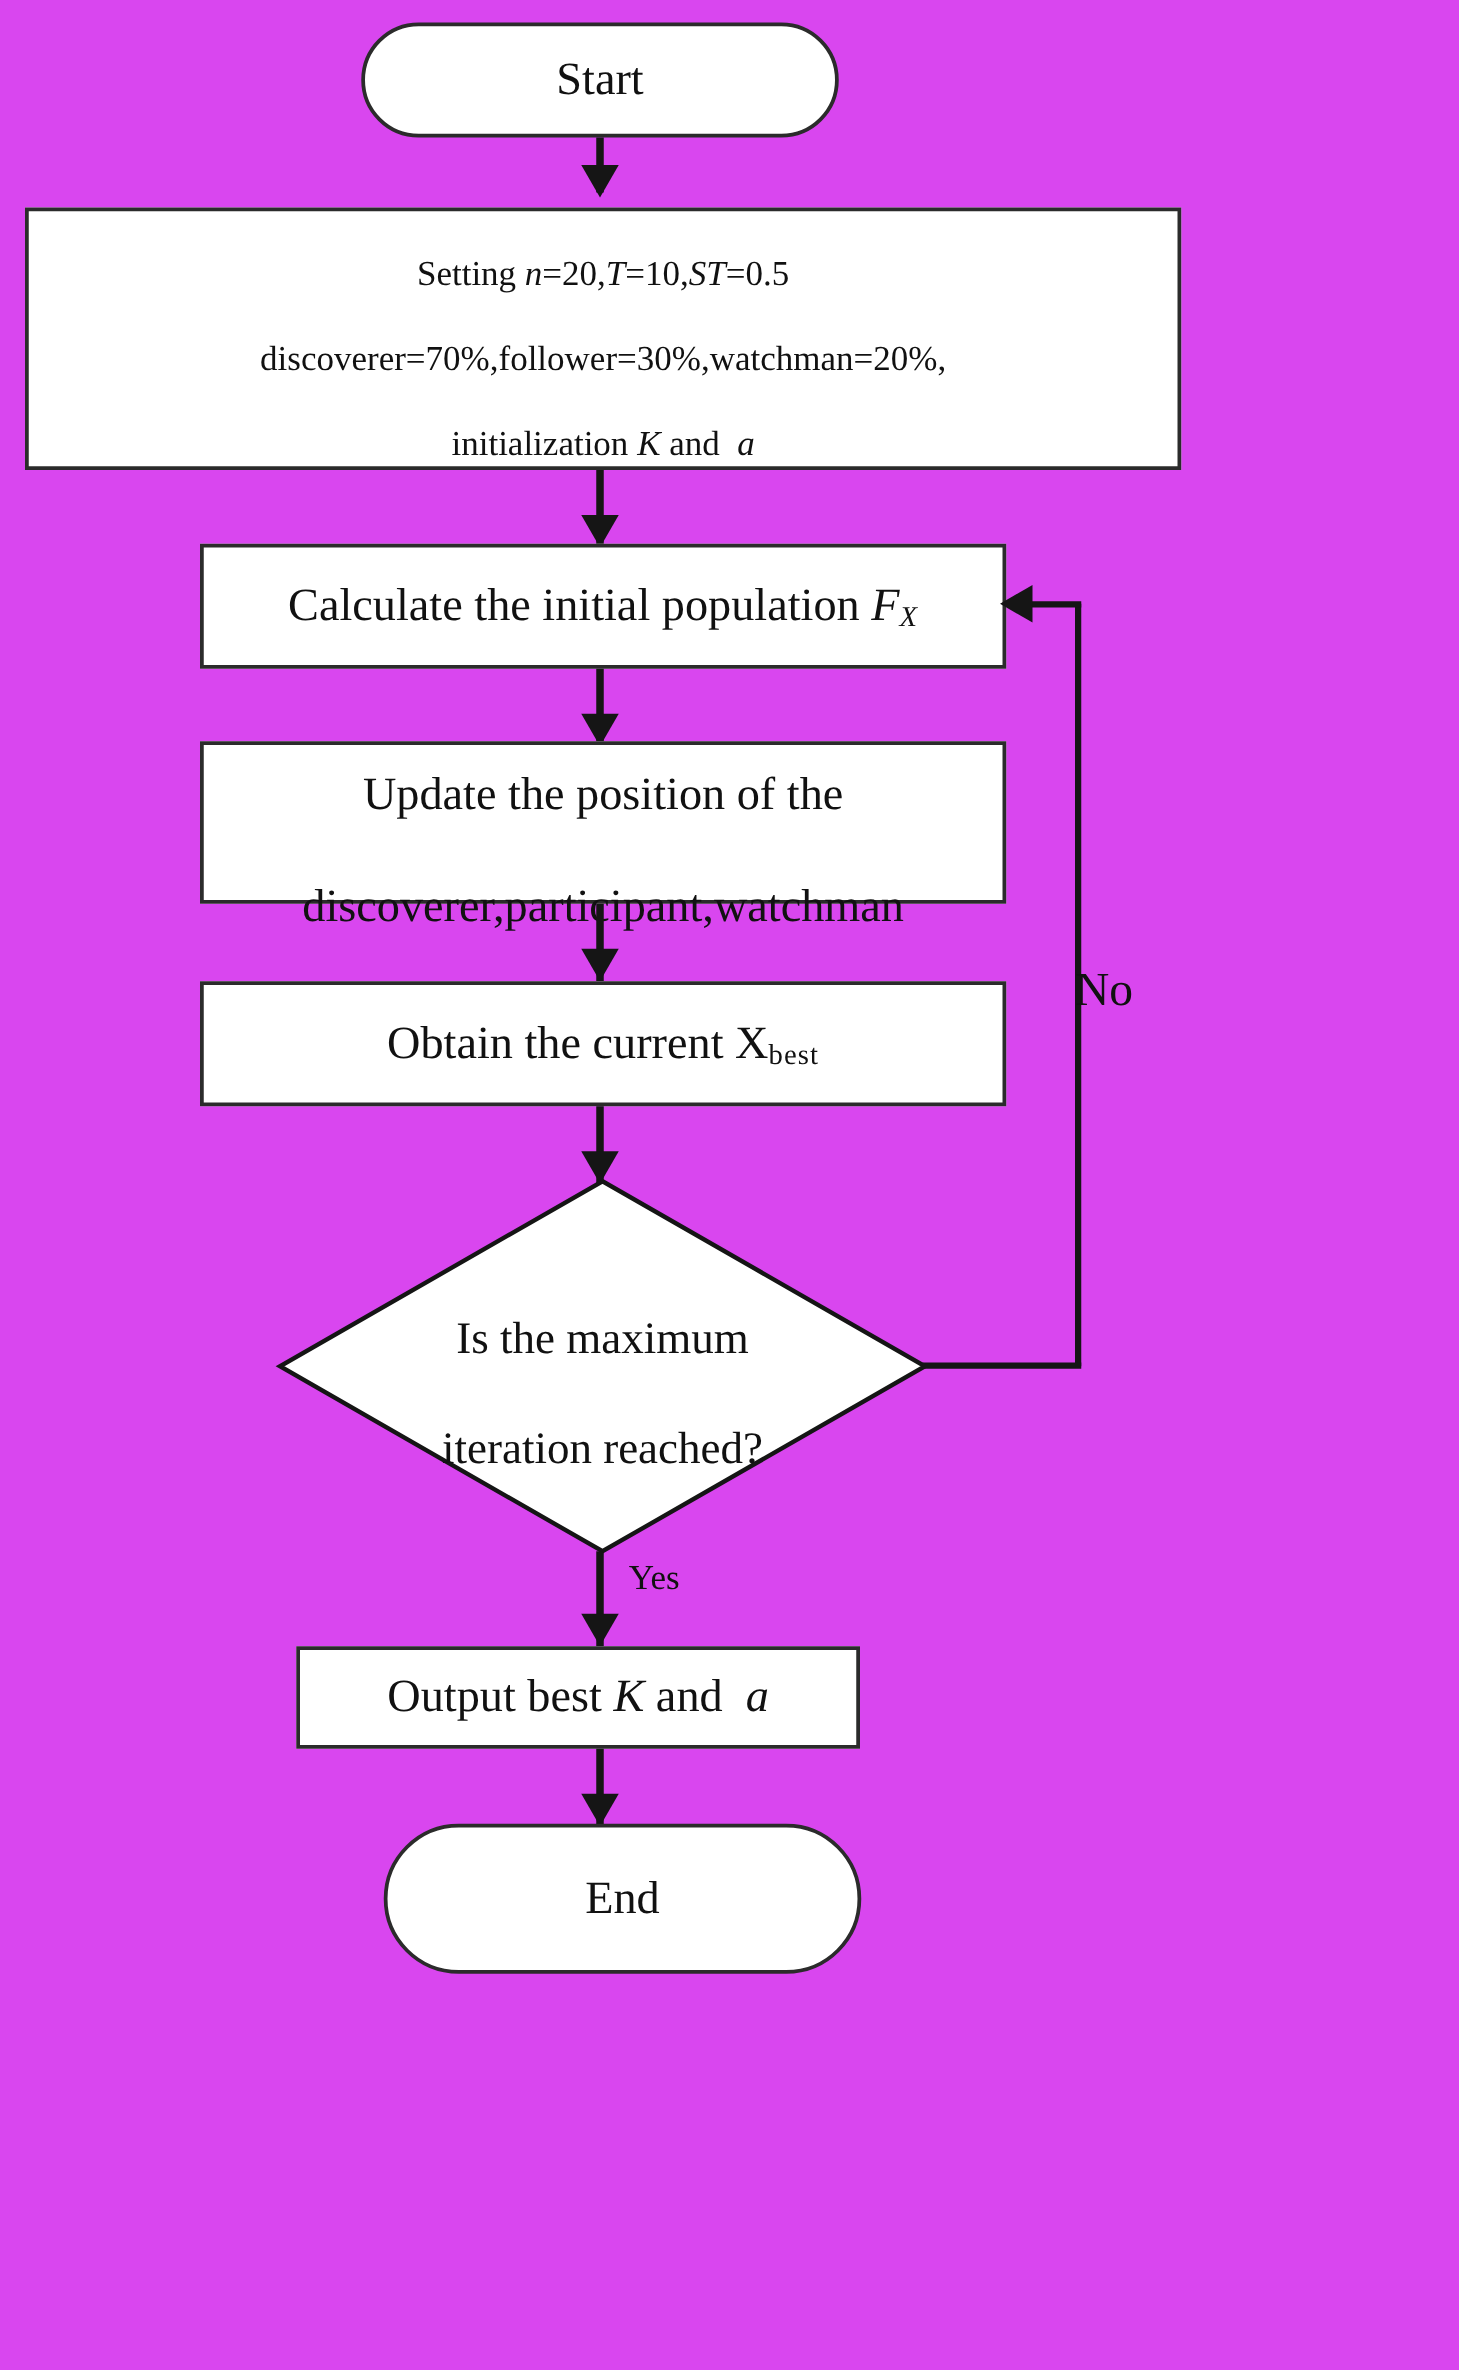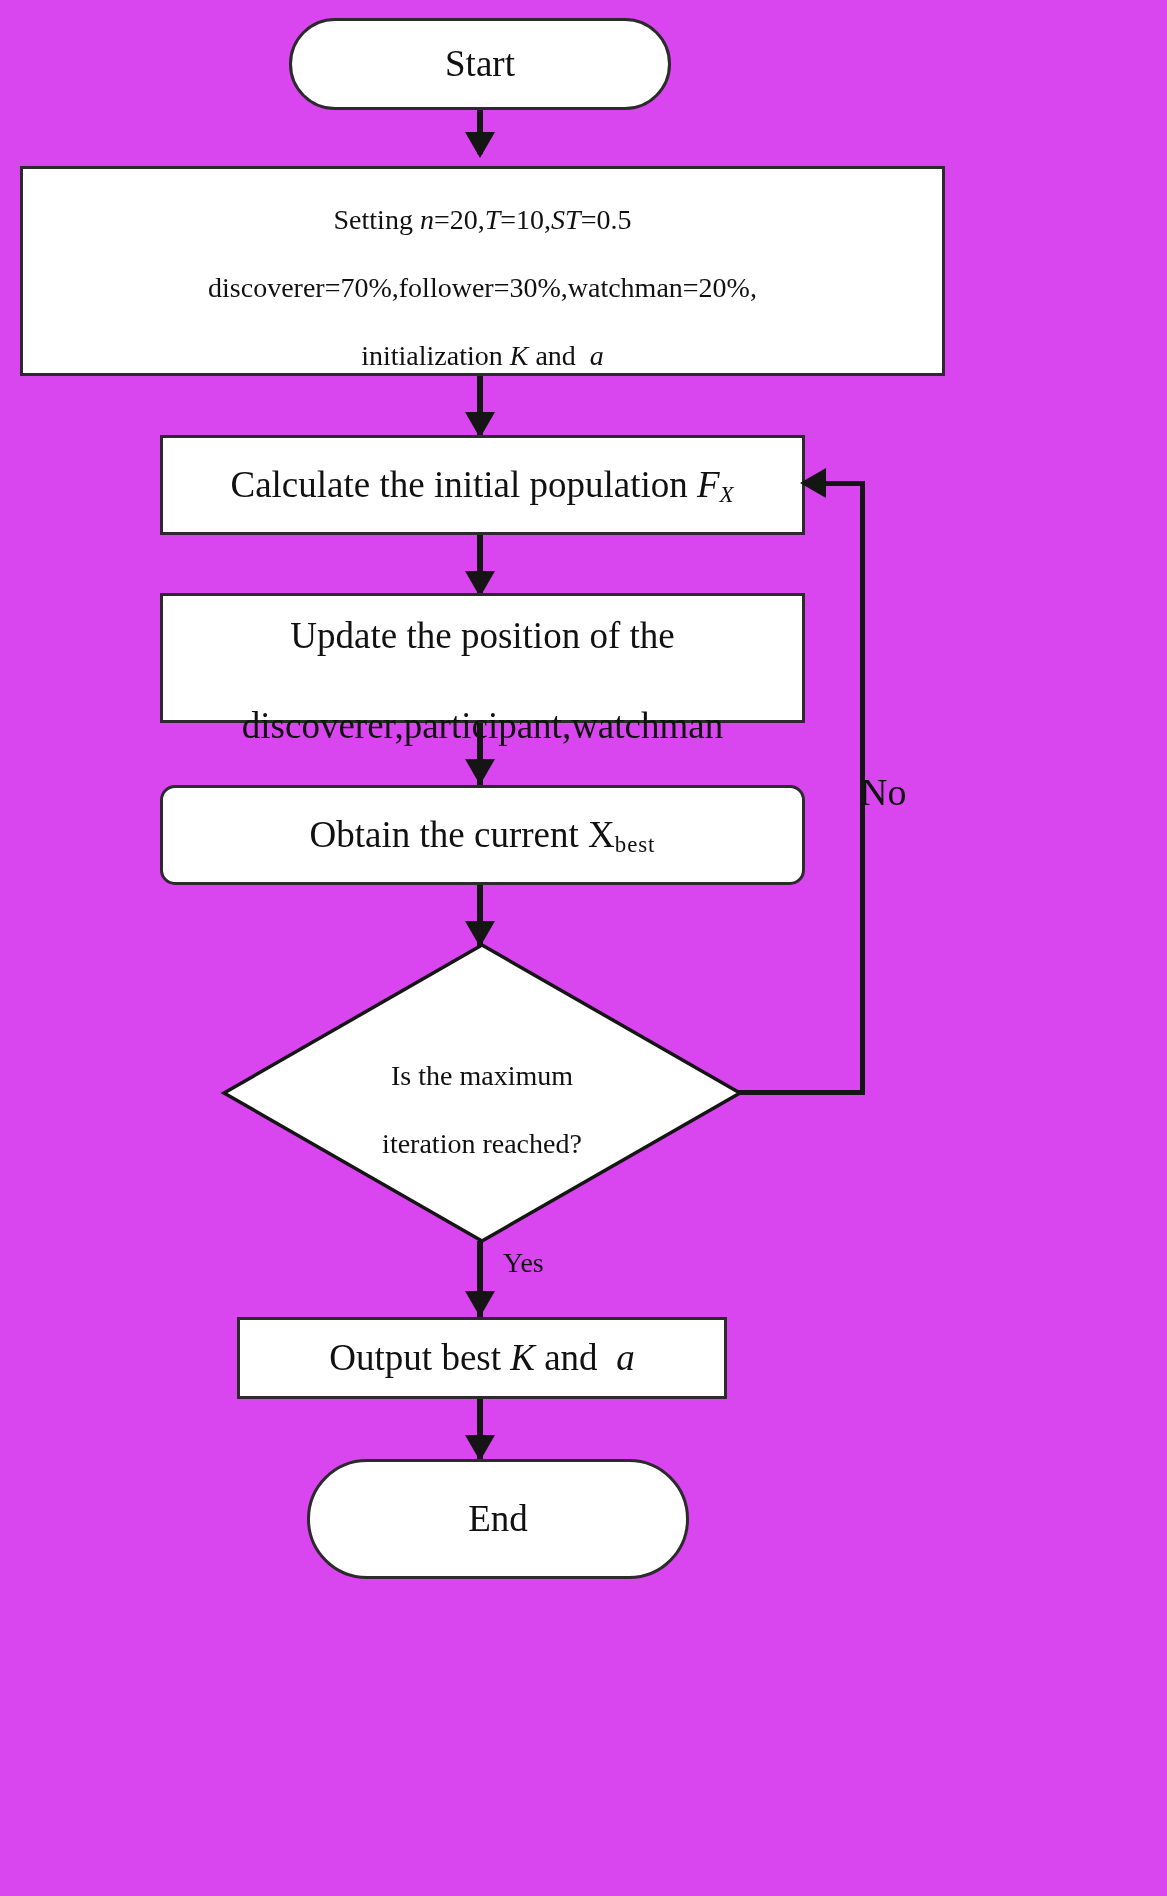--- a/index.html
+++ b/index.html
@@ -148,52 +148,52 @@
   <div class="node rect" style="left:160px; top:593px; width:645px; height:130px; font-size:37px;">
     <span class="txt">
       <span>Update the position of the</span><br>
       <span>discoverer,participant,watchman</span>
     </span>
   </div>
 
   <div class="vline" style="left:477px; top:723px; width:6px; height:62px;"></div>
   <div class="arrow-down" style="left:465px; top:759px;"></div>
 
-  <div class="node rect" style="left:160px; top:785px; width:645px; height:100px; font-size:37px;border-radius:15px;">
+  <div class="node rect" style="left:160px; top:785px; width:645px; height:100px; font-size:37px;">
     <span class="txt"><span>Obtain the current </span><span>X</span><sub>best</sub></span>
   </div>
 
   <div class="vline" style="left:477px; top:885px; width:6px; height:62px;"></div>
   <div class="arrow-down" style="left:465px; top:921px;"></div>
 
   <div class="diamond-wrap" style="left:222px; top:943px; width:520px; height:300px;">
     <svg width="520" height="300" viewBox="0 0 520 300">
       <polygon points="260,2 518,150 260,298 2,150" fill="#ffffff" stroke="#151515" stroke-width="3.5"></polygon>
     </svg>
-    <div class="diamond-label" style="font-size:28px;">
+    <div class="diamond-label" style="font-size:36px;">
       <span>
         <span>Is the maximum</span><br>
         <span>iteration reached?</span>
       </span>
     </div>
   </div>
 
   <div class="hline thin" style="left:738px; top:1090px; width:127px; height:5px;"></div>
   <div class="vline thin" style="left:860px; top:483px; width:5px; height:610px;"></div>
   <div class="hline thin" style="left:820px; top:481px; width:45px; height:5px;"></div>
   <div class="arrow-left" style="left:800px; top:468px;"></div>
 
   <div class="edge-label" style="left:860px; top:770px; font-size:38px;">No</div>
 
   <div class="vline" style="left:477px; top:1241px; width:6px; height:78px;"></div>
   <div class="arrow-down" style="left:465px; top:1291px;"></div>
 
   <div class="edge-label" style="left:503px; top:1247px; font-size:28px;">Yes</div>
 
-  <div class="node rect" style="left:237px; top:1317px; width:490px; height:82px; font-size:37px;">
+  <div class="node rect" style="left:237px; top:1317px; width:451px; height:82px; font-size:37px;">
     <span class="txt"><span>Output best </span><span class="it">K</span><span> and </span>&nbsp;<span class="it">a</span></span>
   </div>
 
   <div class="vline" style="left:477px; top:1399px; width:6px; height:62px;"></div>
   <div class="arrow-down" style="left:465px; top:1435px;"></div>
 
   <div class="node terminator" style="left:307px; top:1459px; width:382px; height:120px; font-size:37px;">
     <span class="txt">End</span>
   </div>
 

